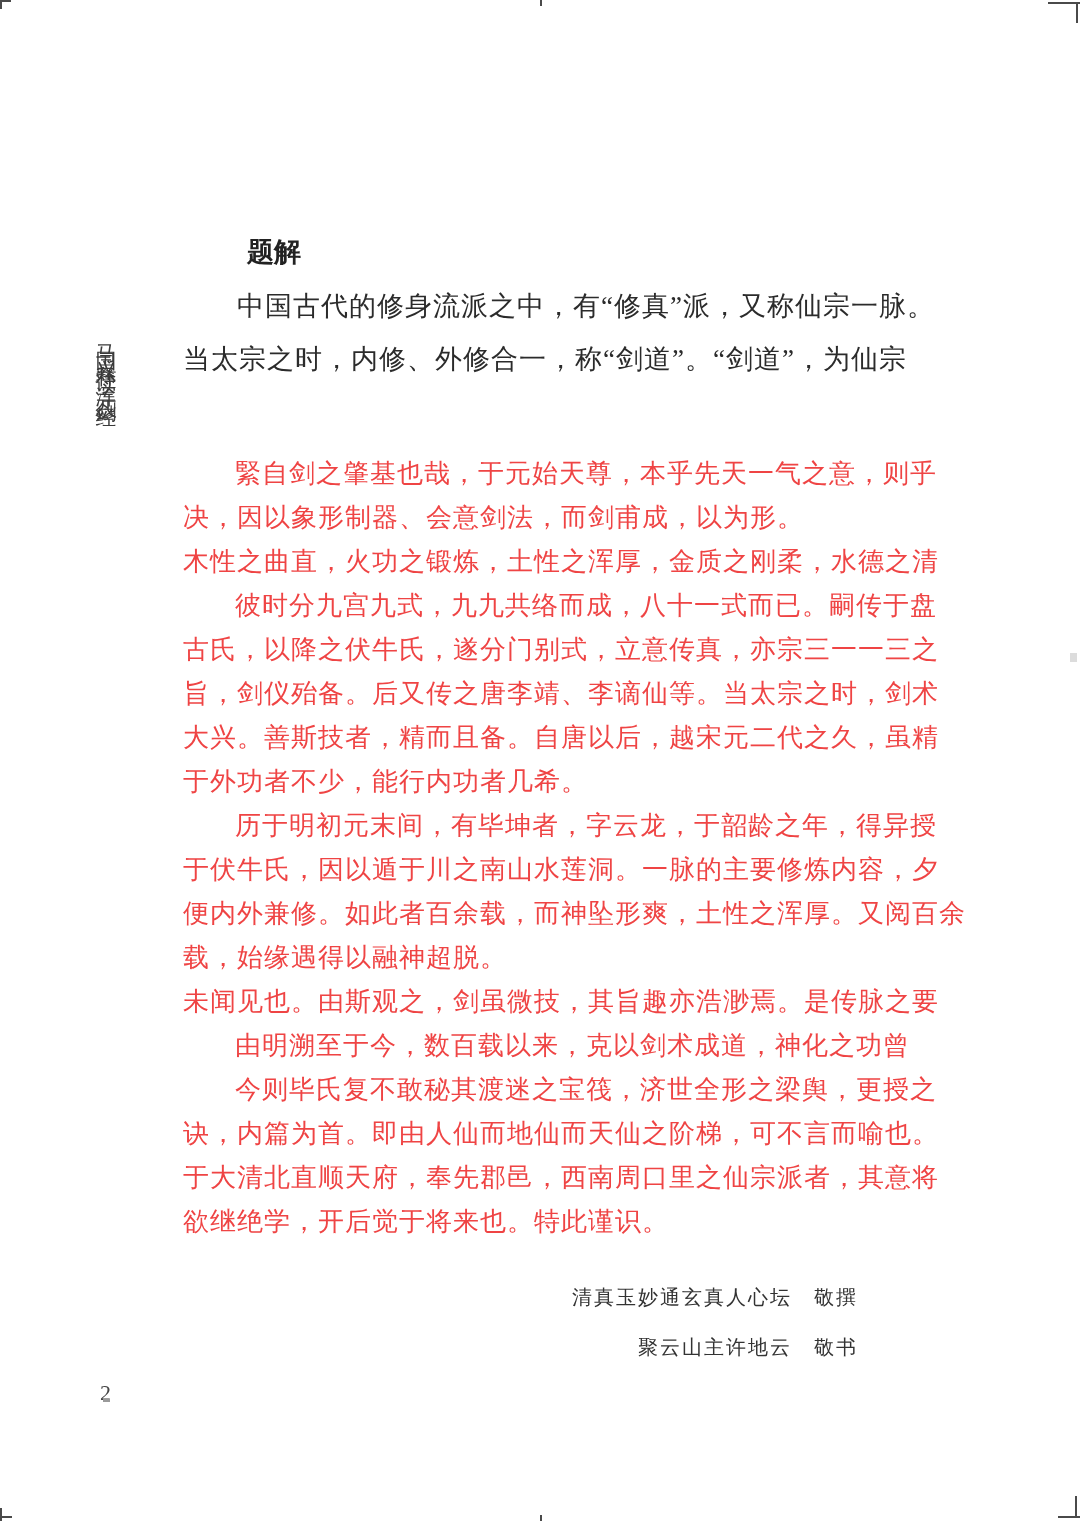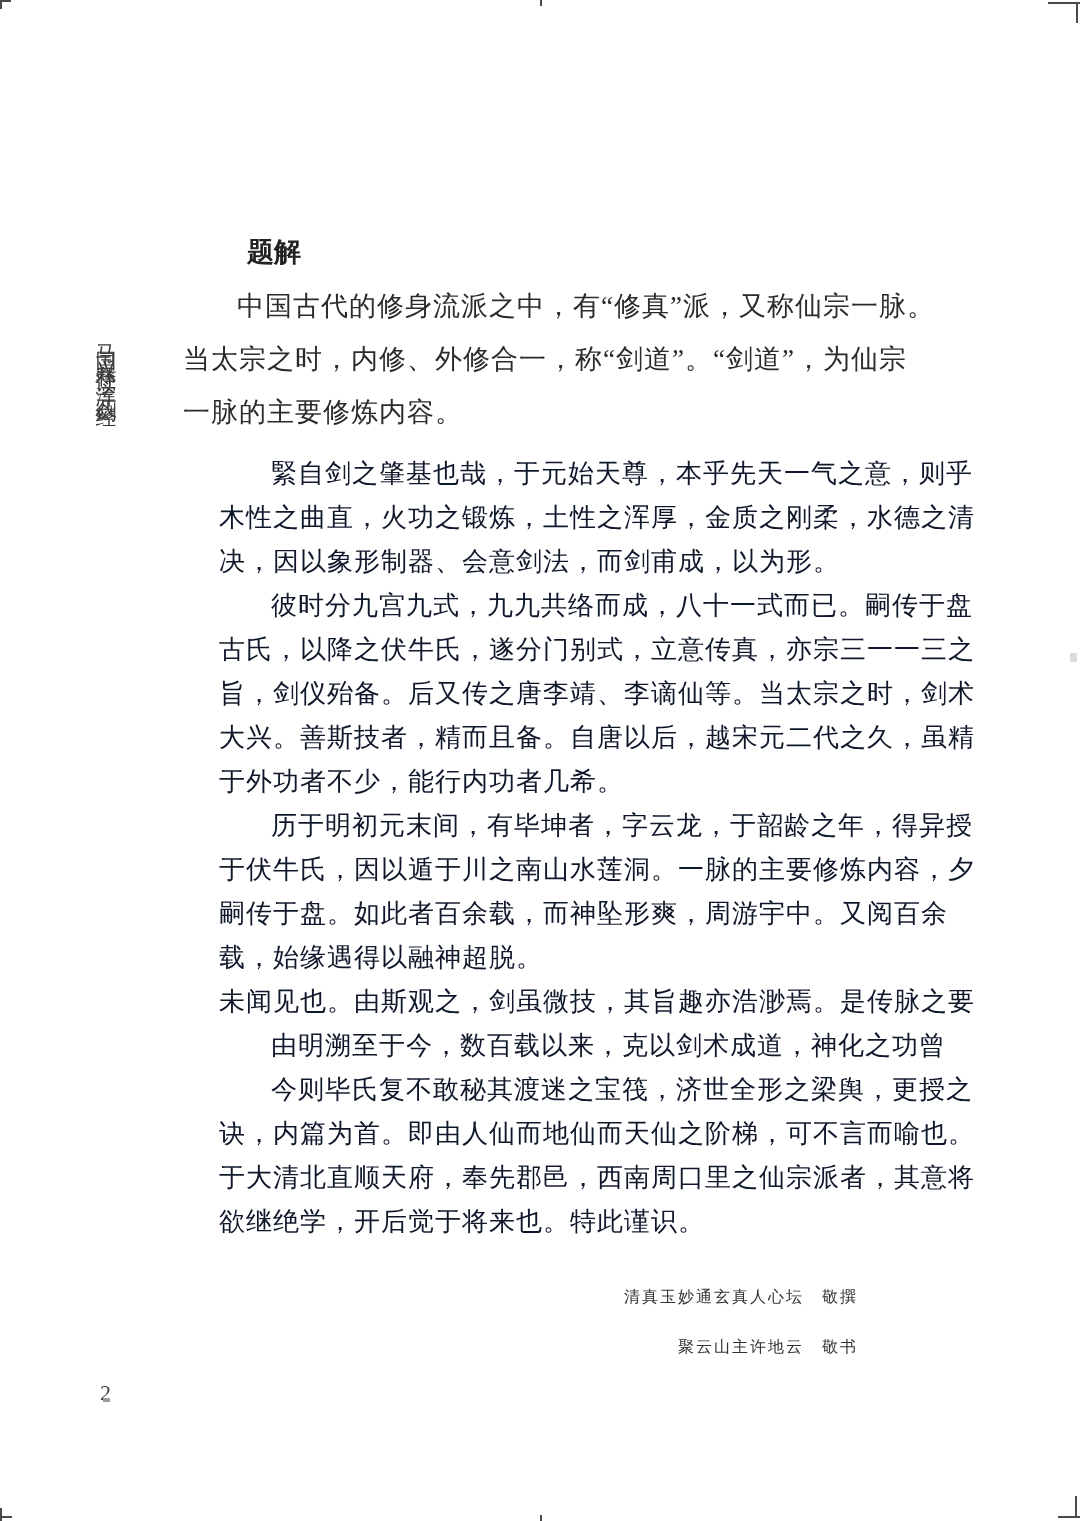--- a/index.html
+++ b/index.html
@@ -46,31 +46,30 @@
     color: #2b2b2b;
   }
   
   .kai {
     position: absolute;
     left: 183px; top: 452px;
     width: 726px;
     font-size: 26px;
     line-height: 44px;
     letter-spacing: 1px;
-    color: #0f172a;
-    margin-left: 36px;
+    color: #ef4444;
   }
   .line { white-space: nowrap; }
   .line.indent { text-indent: 2em; }
   
   .sigs {
     position: absolute;
     right: 222px; top: 1272px;
     text-align: right;
-    font-size: 16px;
+    font-size: 20px;
     line-height: 50px;
     letter-spacing: 2px;
     color: #333333;
   }
   .pagenum {
     position: absolute;
     left: 100px; top: 1380px;
     font-size: 22px;
     color: #444444;
   }
@@ -95,37 +94,36 @@
 
 <div class="page">
 
   <div class="spine">马国兴释读《浑元剑经》</div>
 
   <h1 class="heading">题解</h1>
 
   <div class="intro">
     <div class="line indent">中国古代的修身流派之中，有“修真”派，又称仙宗一脉。</div>
     <div class="line">当太宗之时，内修、外修合一，称“剑道”。“剑道”，为仙宗</div>
-    <div class="line">一脉的主要修炼内容。</div>
   </div>
 
   <div class="kai">
     <div class="line indent">緊自剑之肇基也哉，于元始天尊，本乎先天一气之意，则乎</div>
+    <div class="line">决，因以象形制器、会意剑法，而剑甫成，以为形。</div>
     <div class="line">木性之曲直，火功之锻炼，土性之浑厚，金质之刚柔，水德之清</div>
-    <div class="line">决，因以象形制器、会意剑法，而剑甫成，以为形。</div>
 
     <div class="line indent">彼时分九宫九式，九九共络而成，八十一式而已。嗣传于盘</div>
     <div class="line">古氏，以降之伏牛氏，遂分门别式，立意传真，亦宗三一一三之</div>
     <div class="line">旨，剑仪殆备。后又传之唐李靖、李谪仙等。当太宗之时，剑术</div>
     <div class="line">大兴。善斯技者，精而且备。自唐以后，越宋元二代之久，虽精</div>
     <div class="line">于外功者不少，能行内功者几希。</div>
 
     <div class="line indent">历于明初元末间，有毕坤者，字云龙，于韶龄之年，得异授</div>
     <div class="line">于伏牛氏，因以遁于川之南山水莲洞。一脉的主要修炼内容，夕</div>
-    <div class="line">嗣传于盘。如此者百余载，而神坠形爽，周游宇中。又阅百余</div>
+    <div class="line">便内外兼修。如此者百余载，而神坠形爽，土性之浑厚。又阅百余</div>
     <div class="line">载，始缘遇得以融神超脱。</div>
 
     <div class="line">未闻见也。由斯观之，剑虽微技，其旨趣亦浩渺焉。是传脉之要</div>
     <div class="line indent">由明溯至于今，数百载以来，克以剑术成道，神化之功曾</div>
     <div class="line indent">今则毕氏复不敢秘其渡迷之宝筏，济世全形之梁舆，更授之</div>
 
     <div class="line">诀，内篇为首。即由人仙而地仙而天仙之阶梯，可不言而喻也。</div>
     <div class="line">于大清北直顺天府，奉先郡邑，西南周口里之仙宗派者，其意将</div>
     <div class="line">欲继绝学，开后觉于将来也。特此谨识。</div>
   </div>

